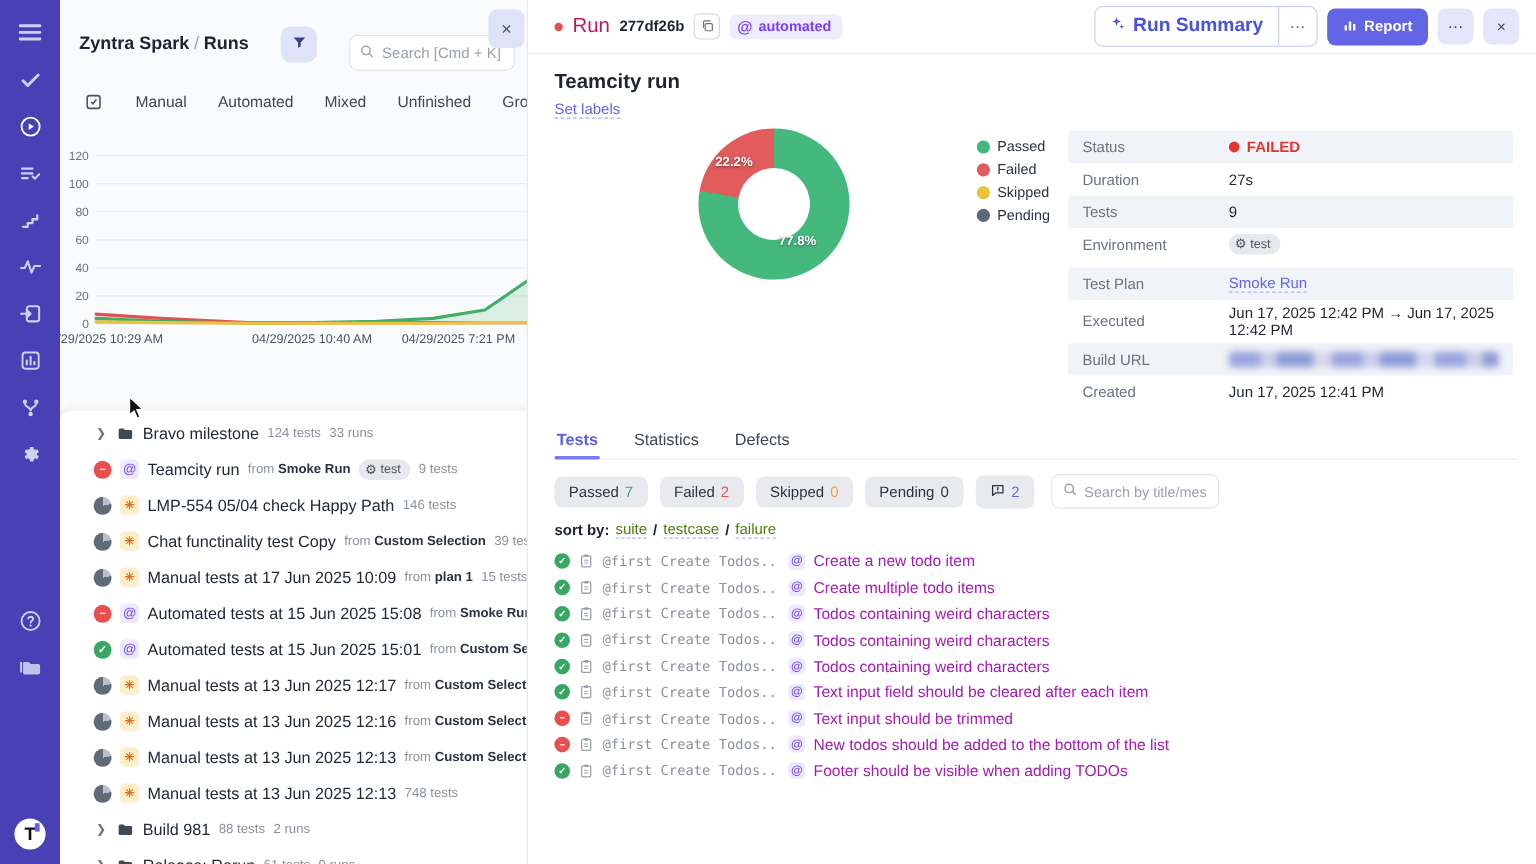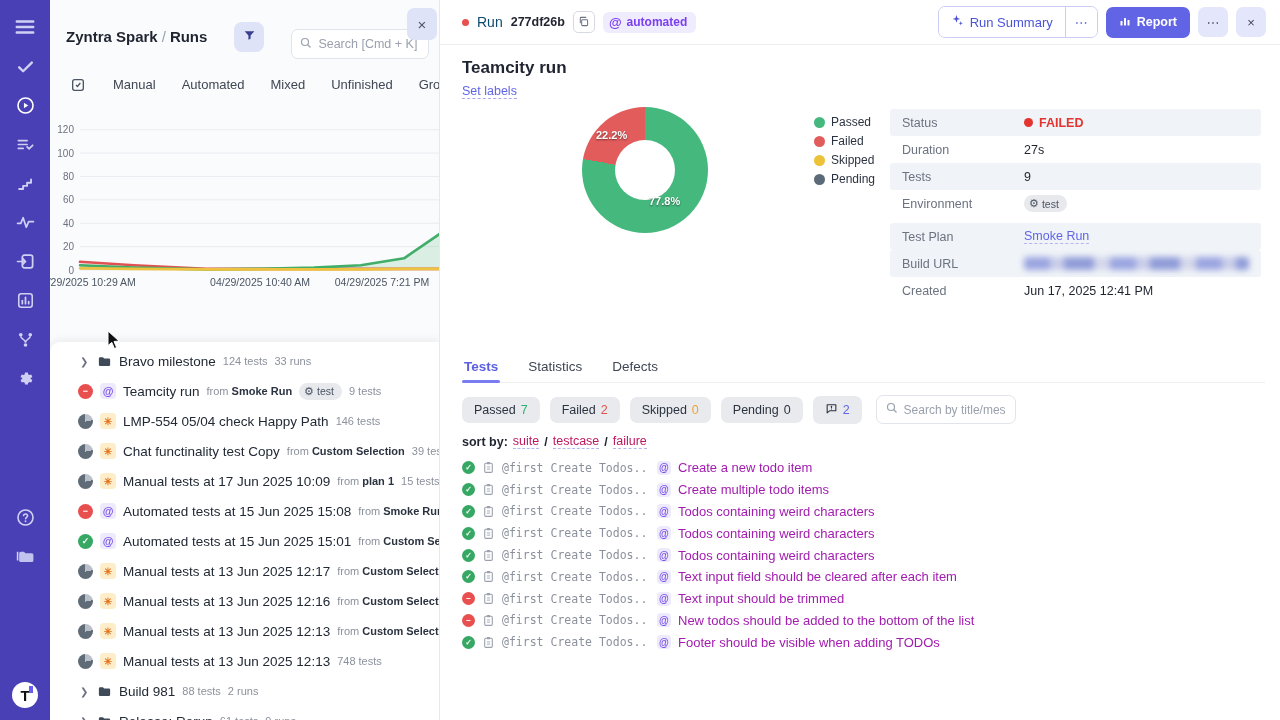--- a/index.html
+++ b/index.html
@@ -44,27 +44,27 @@
   .runrow .rfrom { font-size:11px; color:#8b919c; }
   .runrow .rfrom b { color:#2b3340; }
   .envpill { background:#e7e9ed; border-radius:9px; font-size:10.5px; color:#4b5563; padding:2px 8px 2px 5px; display:inline-flex; align-items:center; gap:3px; flex:none; }
   .runrow .rcount { font-size:11px; color:#8b919c; }
   .cursor-overlay { position:absolute; left:57px; top:330px; z-index:5; pointer-events:none; }
 
   
   .right-panel { flex:1; background:#fff; display:flex; flex-direction:column; overflow:hidden; }
   .dt-bar { height:45px; border-bottom:1px solid #eceef2; display:flex; align-items:center; padding:0 14px 0 22px; gap:8px; flex:none; }
   .dt-bar .reddot { width:7px; height:7px; border-radius:50%; background:#e8504f; flex:none; }
-  .dt-bar .runword { font-size:14px; color:#0c4a6e; }
+  .dt-bar .runword { font-size:17px; color:#be185d; }
   .dt-bar .runid { font-weight:bold; font-size:12.5px; }
   .btn-copy { border:1px solid #d6d9e0; background:#fff; border-radius:5px; width:22px; height:22px; display:flex; align-items:center; justify-content:center; color:#6b7280; cursor:pointer; }
   .badge-auto { background:#efecfd; color:#7a3ff2; border-radius:6px; font-size:12px; font-weight:bold; padding:3px 9px 3px 6px; display:inline-flex; gap:5px; align-items:center; }
   .dt-bar .grow { flex:1; }
   .btn-summary-group { display:flex; border:1px solid #c9cdf4; border-radius:7px; overflow:hidden; background:#fff; }
-  .btn-summary { border:none; background:#fff; color:#4a52d8; font-size:13px; font-weight:normal; padding:7px 12px; display:flex; gap:6px; align-items:center; cursor:pointer; }
+  .btn-summary { border:none; background:#fff; color:#4a52d8; font-size:16px; font-weight:bold; padding:7px 12px; display:flex; gap:6px; align-items:center; cursor:pointer; }
   .btn-summary-more { border:none; border-left:1px solid #c9cdf4; background:#fff; color:#4a52d8; padding:0 9px; cursor:pointer; font-size:13px; }
   .btn-report { border:none; background:#6165e5; color:#fff; font-size:12.5px; font-weight:bold; border-radius:7px; padding:8px 13px; display:flex; gap:6px; align-items:center; cursor:pointer; }
   .btn-sq { width:30px; height:30px; border:none; border-radius:7px; background:#e4e7fb; color:#3f4754; font-size:13px; cursor:pointer; }
 
   .dt-body { padding:13px 15px 0 22px; overflow:hidden; }
   .dt-title { font-size:17px; font-weight:bold; }
   .setlabels { display:inline-block; margin-top:6px; font-size:12.5px; color:#6165e5; border-bottom:1px dashed #a9abef; cursor:pointer; }
 
   .overview { position:relative; height:248px; margin-top:4px; }
   .donut-wrap { position:absolute; left:120px; top:4px; width:126px; height:126px; }
@@ -91,21 +91,21 @@
   .dtab.active::after { content:""; position:absolute; left:0; right:0; bottom:-1px; height:3px; background:#7a7df0; border-radius:2px; }
 
   .fchips { display:flex; gap:10px; margin-top:12px; align-items:center; }
   .chip { background:#e8eaee; border:none; border-radius:7px; padding:6px 12px; font-size:12.5px; color:#2b3340; display:flex; gap:5px; align-items:center; cursor:pointer; }
   .chip b { font-weight:normal; }
   .chip-search { margin-left:4px; display:flex; align-items:center; gap:6px; border:1px solid #e1e4ea; border-radius:7px; height:29px; padding:0 9px; color:#9aa1ad; width:140px; }
   .chip-search input { border:none; outline:none; width:100%; font-size:12px; background:transparent; font-family:"Liberation Sans",sans-serif; }
   .chip-search input::placeholder { color:#9aa1ad; }
 
   .sortbar { margin-top:10px; font-size:12.5px; font-weight:bold; color:#1f2430; display:flex; gap:5px; align-items:center; }
-  .sortbar a { color:#be185d; font-weight:normal; border-bottom:1px dashed #b4b6f0; text-decoration:none; cursor:pointer; }
+  .sortbar a { color:#4d7c0f; font-weight:normal; border-bottom:1px dashed #b4b6f0; text-decoration:none; cursor:pointer; }
   .sortbar .slash { font-weight:bold; }
 
   .tests { margin-top:8px; }
   .trow { display:flex; align-items:center; gap:7px; height:21.8px; cursor:pointer; }
   .trow .st { width:13px; height:13px; border-radius:50%; flex:none; display:flex; align-items:center; justify-content:center; color:#fff; font-size:8px; font-weight:bold; }
   .trow .clip { color:#9aa1ad; display:flex; flex:none; }
   .trow .suite { font-family:"DejaVu Sans Mono",monospace; font-size:11.5px; color:#8b919c; width:148px; flex:none; white-space:nowrap; overflow:hidden; }
   .trow .mode-ic { width:14px; height:14px; font-size:10px; }
   .trow .ttitle { font-size:13px; color:#a21caf; white-space:nowrap; }
 </style>
@@ -437,20 +437,24 @@
               <span class="dval">9</span>
             </div>
             <div class="drow">
               <span class="dlabel">Environment</span>
               <span class="envpill"><span style="font-size: 11px;">⚙</span>test</span>
             </div>
             <div class="drow alt gap">
               <span class="dlabel">Test Plan</span>
               <span class="dval linkv">Smoke Run</span>
             </div>
+            <div class="drow">
+              <span class="dlabel">Executed</span>
+              <span class="dval">Jun 17, 2025 12:42 PM → Jun 17, 2025 12:42 PM</span>
+            </div>
             <div class="drow alt">
               <span class="dlabel">Build URL</span>
               <span class="redacted"></span>
             </div>
             <div class="drow">
               <span class="dlabel">Created</span>
               <span class="dval">Jun 17, 2025 12:41 PM</span>
             </div>
           </div>
       </div>

